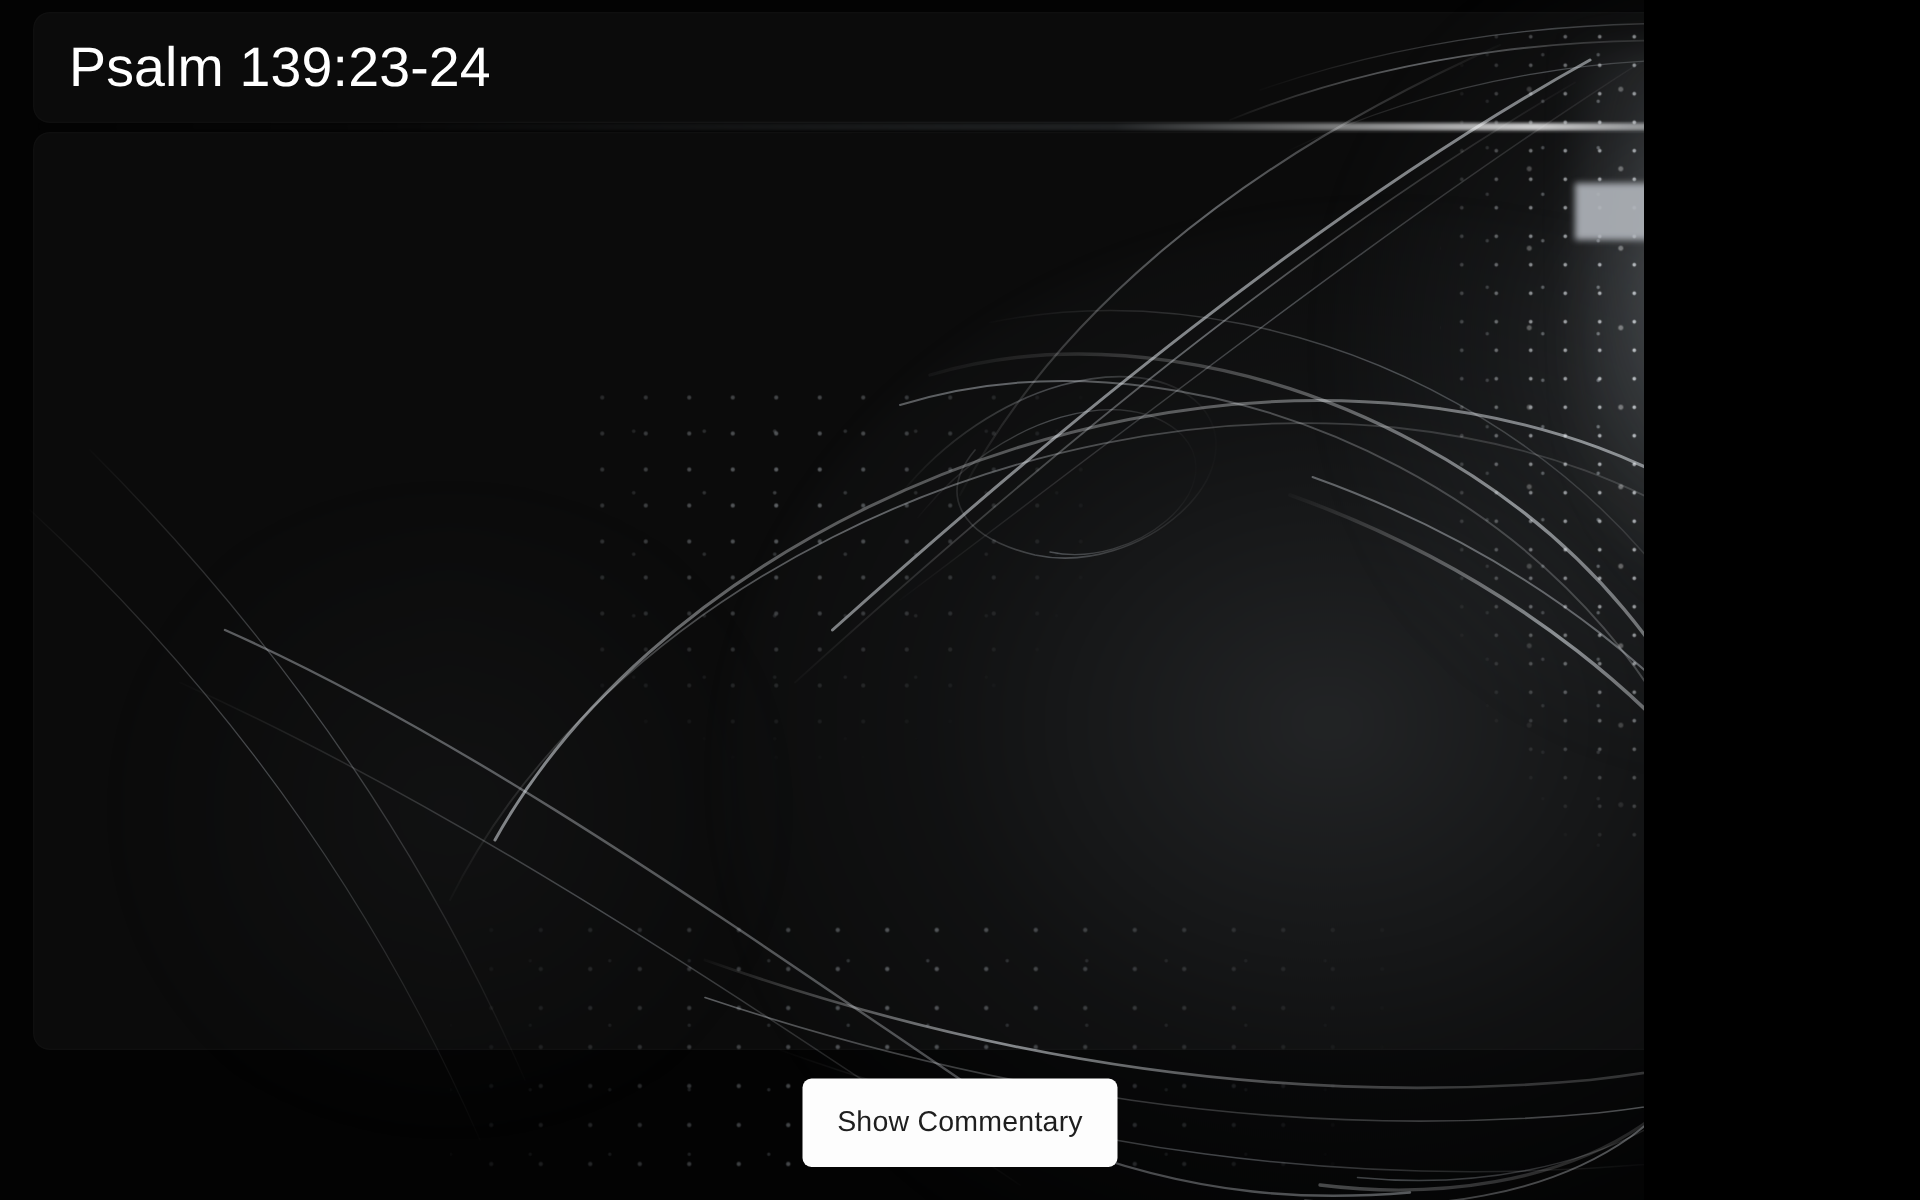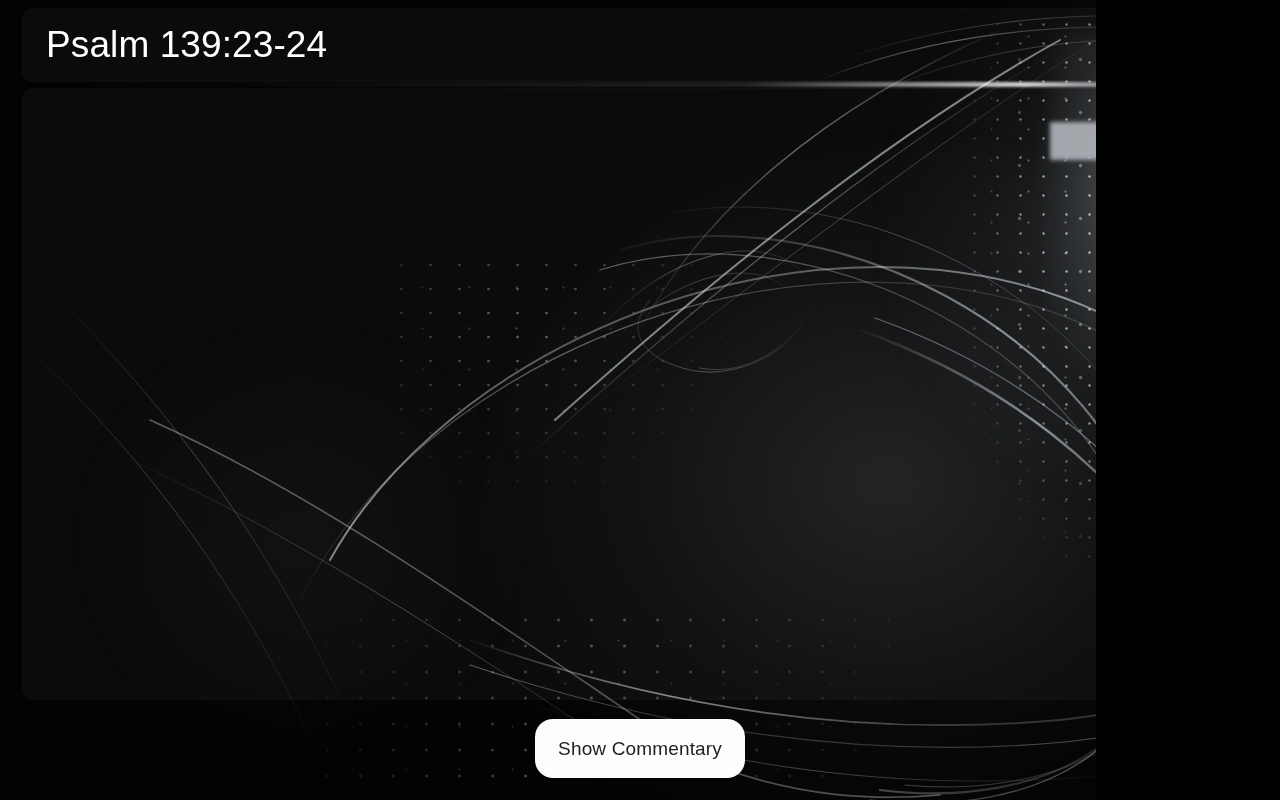--- a/index.html
+++ b/index.html
@@ -186,21 +186,21 @@
   }
 
   
   #commentary-button {
     position: absolute;
     left: 535px;
     top: 719px;
     width: 210px;
     height: 59px;
     border: none;
-    border-radius: 18px;
+    border-radius: 6px;
     background: #fdfdfd;
     color: #1e1e1e;
     font-family: "Liberation Sans", sans-serif;
     font-size: 19px;
     letter-spacing: 0.15px;
     cursor: pointer;
     padding: 0;
   }
 
   

